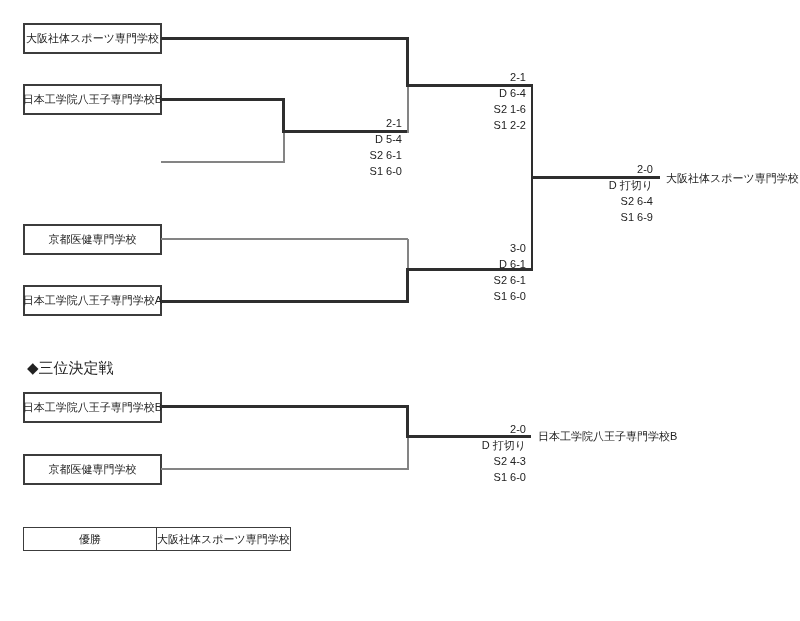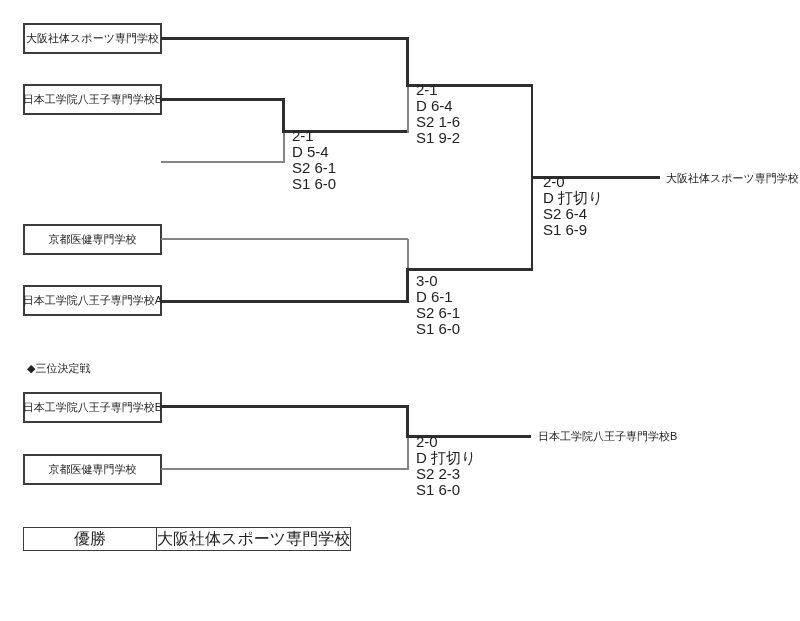--- a/index.html
+++ b/index.html
@@ -13,36 +13,36 @@
     border:2px solid #3c3c3c; background:#ffffff;
     display:flex; align-items:center; justify-content:center;
     font-size:11px; white-space:nowrap;
   }
   .hline-bold { position:absolute; height:3px; background:#2e2e2e; }
   .hline-thin { position:absolute; height:2px; background:#848484; }
   .vline-bold { position:absolute; width:3px; background:#2e2e2e; }
   .vline-med  { position:absolute; width:2px; background:#2e2e2e; }
   .vline-thin { position:absolute; width:2px; background:#848484; }
   .score-block {
-    position:absolute; width:110px; text-align:left;
-    font-size:15px; line-height:16px;margin-top:13px;
+    position:absolute; width:110px; text-align:right;
+    font-size:11px; line-height:16px;
   }
   .score-block div { height:16px; }
   .winner-label {
     position:absolute; font-size:11px; line-height:16px; white-space:nowrap;
   }
   .section-title {
-    position:absolute; font-size:11px; line-height:14px; white-space:nowrap;
+    position:absolute; font-size:15px; line-height:14px; white-space:nowrap;
   }
   table.results {
     position:absolute; left:23px; top:527px;
     border-collapse:collapse; background:#fff;
   }
   table.results td {
-    border:1.5px solid #3c3c3c; font-size:16px; height:23px;
+    border:1.5px solid #3c3c3c; font-size:11px; height:23px;
     padding:0; box-sizing:border-box; white-space:nowrap;
   }
   td.rank-cell { width:133px; text-align:center; }
   td.team-cell { width:129px; text-align:left; padding-left:6px; padding-right:4px; }
 </style>
 </head>
 <body>
 
 <div class="stage">
 
@@ -75,23 +75,23 @@
   <div class="score-block" style="left:292px; top:115px;">
     <div>2-1</div>
     <div>D 5-4</div>
     <div>S2 6-1</div>
     <div>S1 6-0</div>
   </div>
   <div class="score-block" style="left:416px; top:69px;">
     <div>2-1</div>
     <div>D 6-4</div>
     <div>S2 1-6</div>
-    <div>S1 9-2</div>
+    <div>S1 2-2</div>
   </div>
-  <div class="score-block" style="left:416px; top:260px;">
+  <div class="score-block" style="left:416px; top:240px;">
     <div>3-0</div>
     <div>D 6-1</div>
     <div>S2 6-1</div>
     <div>S1 6-0</div>
   </div>
   <div class="score-block" style="left:543px; top:161px;">
     <div>2-0</div>
     <div>D 打切り</div>
     <div>S2 6-4</div>
     <div>S1 6-9</div>
@@ -105,21 +105,21 @@
 
   <div class="hline-bold" style="left:161px; top:405px; width:247px;"></div>
   <div class="hline-thin" style="left:161px; top:468px; width:247px;"></div>
   <div class="vline-bold" style="left:406px; top:405px; height:33px;"></div>
   <div class="vline-thin" style="left:407px; top:438px; height:32px;"></div>
   <div class="hline-bold" style="left:406px; top:435px; width:125px;"></div>
 
   <div class="score-block" style="left:416px; top:421px;">
     <div>2-0</div>
     <div>D 打切り</div>
-    <div>S2 2-3</div>
+    <div>S2 4-3</div>
     <div>S1 6-0</div>
   </div>
   <div class="winner-label" style="left:538px; top:428px;">日本工学院八王子専門学校B</div>
 
   <table class="results">
     <tbody>
       <tr>
         <td class="rank-cell">優勝</td>
         <td class="team-cell">大阪社体スポーツ専門学校</td>
       </tr>

